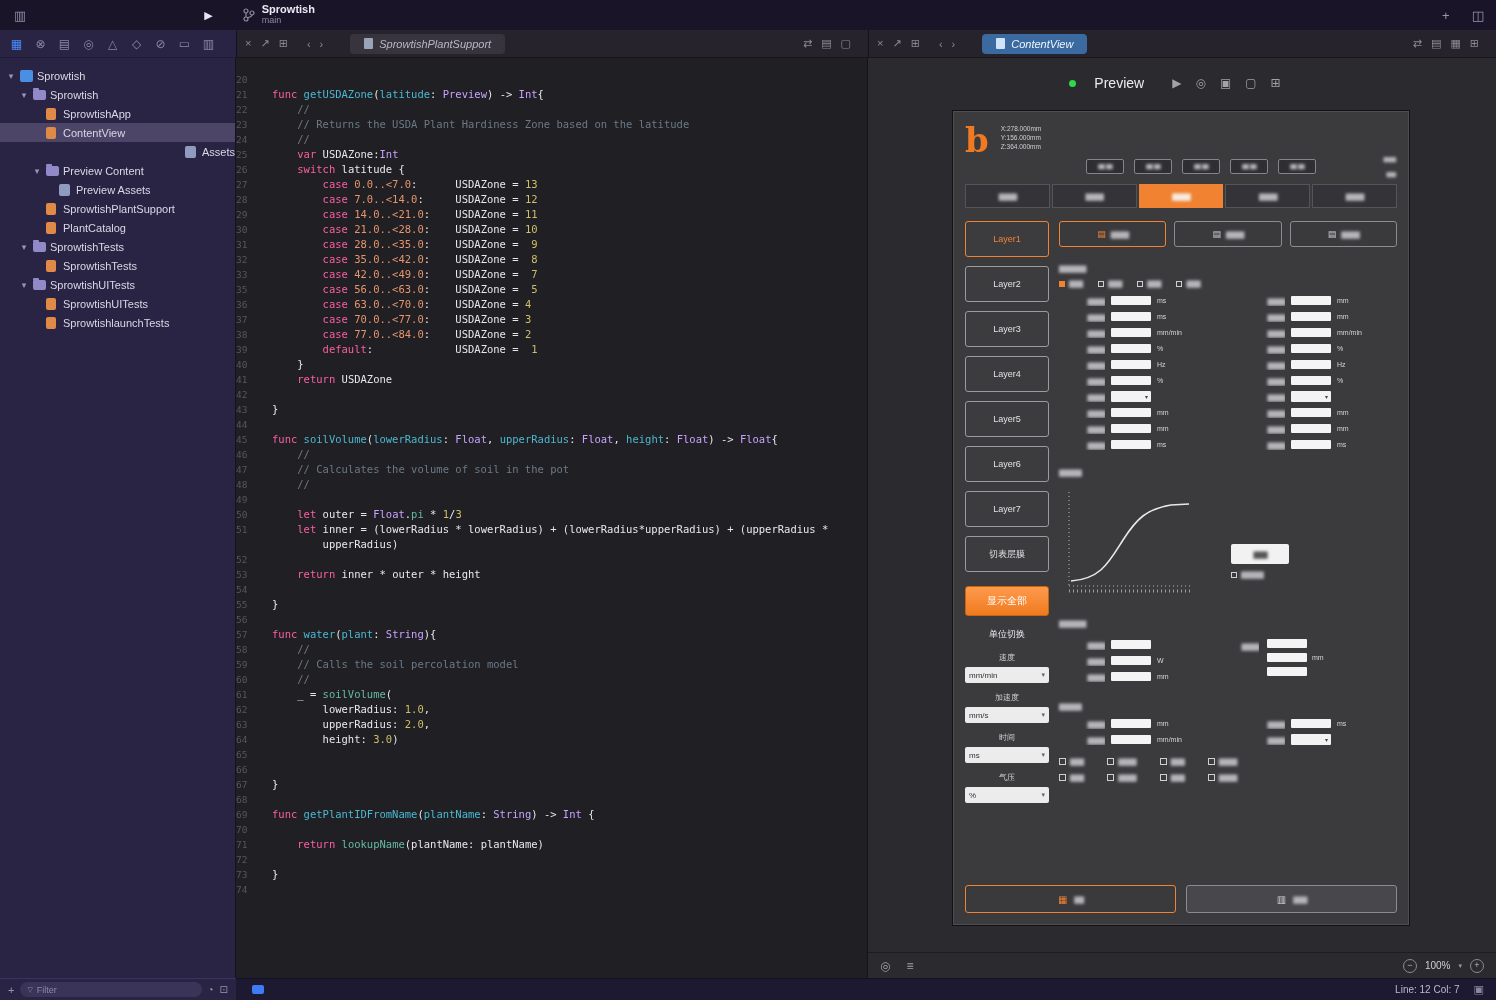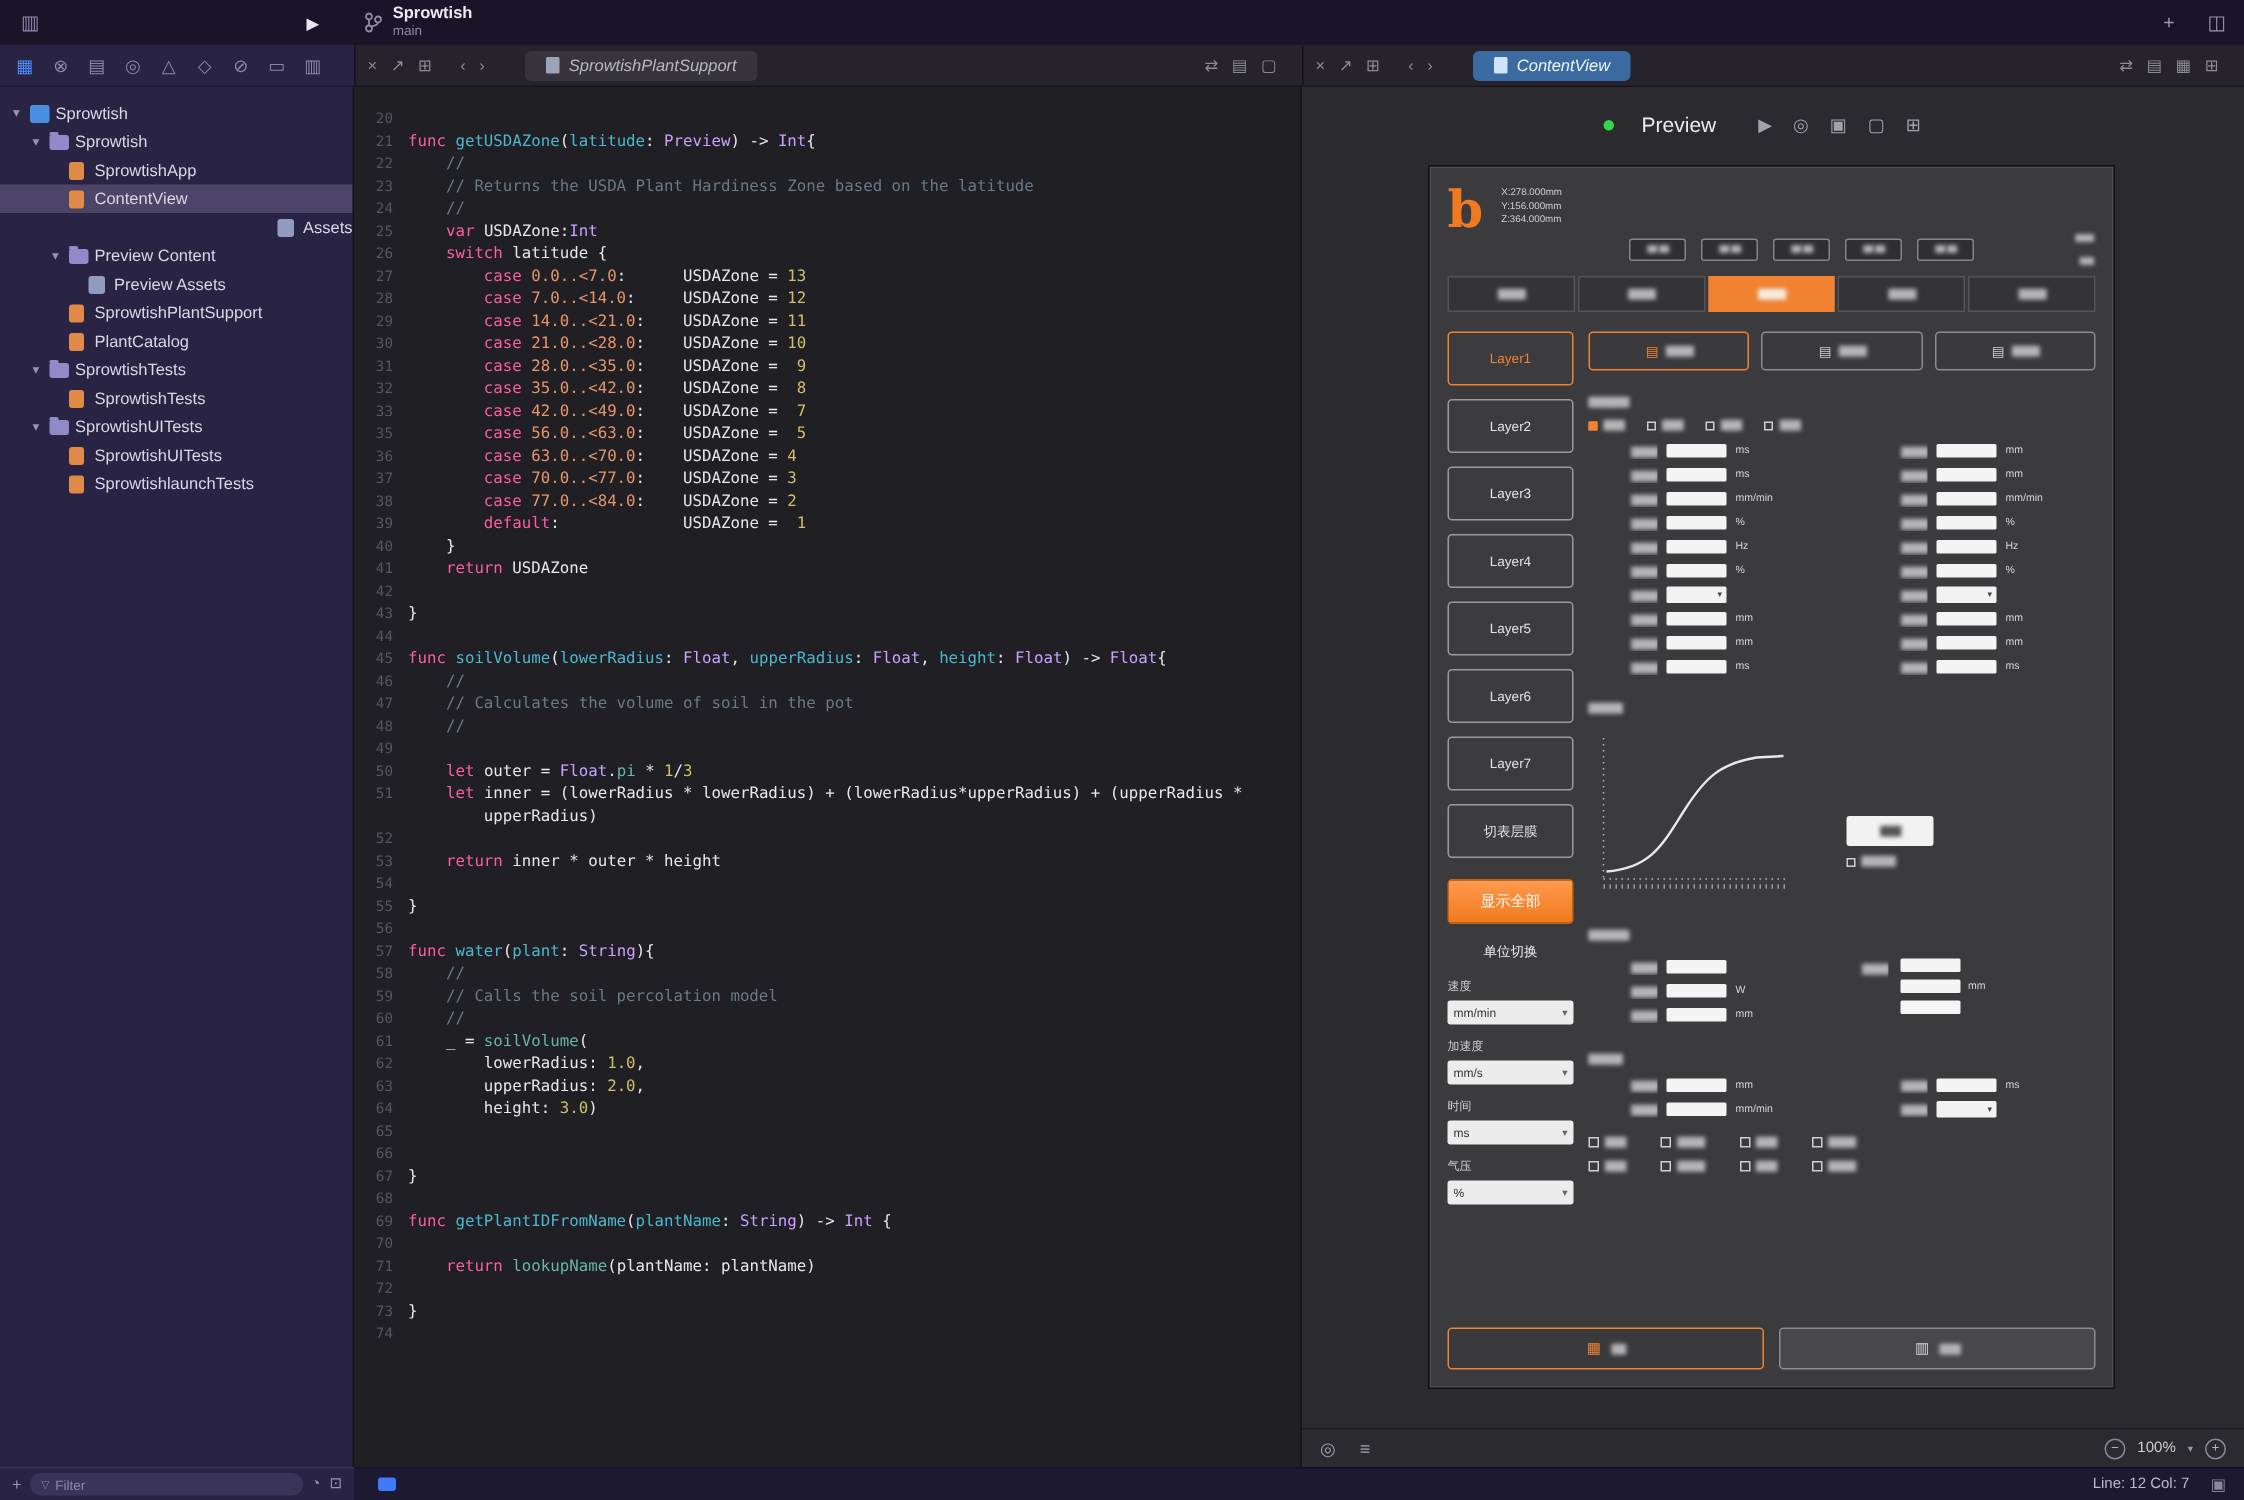--- a/index.html
+++ b/index.html
@@ -44,21 +44,21 @@
   .fic{width:13px;height:12px;flex:0 0 13px;border-radius:2px}
   .fic-app{background:#4a90e2}
   .fic-folder{background:#9289c9;height:10px;border-radius:1px 2px 2px 2px;position:relative}
   .fic-folder::before{content:"";position:absolute;top:-2px;left:0;width:6px;height:2px;background:#9289c9;border-radius:1px 1px 0 0}
   .fic-swift{background:#e08a48;width:10px;flex:0 0 10px;margin-right:3px}
   .fic-assets{background:#8f9cc0;width:11px;flex:0 0 11px;margin-right:2px}
   .tlabel{color:#dad7e6;font-size:11px}
 
   .editor{width:632px;background:#1f1f24;padding-top:14px;overflow:hidden;border-right:1px solid #141417}
   .crow{display:flex;height:15px;line-height:15px;font-family:"DejaVu Sans Mono","Liberation Mono",monospace;font-size:10.5px;white-space:pre}
-  .ln{width:36px;text-align:right;color:#565662;padding-right:10px;flex:0 0 36px;font-size:9.5px}
+  .ln{width:36px;color:#565662;padding-right:10px;flex:0 0 36px;font-size:9.5px}
   .ctext .k{color:#fc5fa3}.ctext .c{color:#6c7986}.ctext .n{color:#d0bf69}.ctext .r{color:#e8956b}
   .ctext .t{color:#c9a2ff}.ctext .d{color:#4cb8d0}.ctext .f{color:#67b7a4}.ctext .p{color:#e8e8ec}
 
   
   .rightpane{flex:1;background:#2a2a2f;display:flex;flex-direction:column;min-width:0}
   .rp-top{height:50px;display:flex;align-items:center;justify-content:center;gap:18px;flex:0 0 50px}
   .gdot{width:7px;height:7px;border-radius:50%;background:#32d74b}
   .rp-label{color:#ececf0;font-size:14px;margin-right:10px}
   .rp-ic{color:#a2a2a8;font-size:12px}
   .rp-canvas{flex:1;position:relative;min-height:0}
@@ -86,21 +86,21 @@
   .dtab{flex:1;height:24px;background:#333338;border:1px solid #555559;display:flex;align-items:center;justify-content:center}
   .dtab.active{background:#f08232;border-color:#f08232}
   .dev-body{flex:1;display:flex;gap:10px;min-height:0}
   .dev-left{width:84px;flex:0 0 84px;display:flex;flex-direction:column}
   .layerbtn{height:36px;margin-bottom:9px;background:#3c3c3f;border:1px solid #9a9aa0;border-radius:3px;
     color:#e2e2e6;font-size:9px;display:flex;align-items:center;justify-content:center}
   .layerbtn.active{border-color:#f08232;color:#f08232}
   .showall{height:30px;margin:5px 0 12px;background:linear-gradient(180deg,#ff9a4d,#ef7a1f);border:1px solid #c9650f;
     border-radius:3px;color:#fff;font-size:10px;display:flex;align-items:center;justify-content:center}
   .unit-title{text-align:center;font-size:9px;color:#ececf0;margin-bottom:2px}
-  .u-label{font-size:8px;color:#cfcfd3;margin-top:9px}
+  .u-label{text-align:center;font-size:8px;color:#cfcfd3;margin-top:9px}
   .u-dd{height:16px;margin-top:4px;background:#ececec;border-radius:2px;color:#333;font-size:8px;
     display:flex;align-items:center;justify-content:space-between;padding:0 4px}
   .u-dd .car{font-size:7px;color:#666}
   .dev-right{flex:1;display:flex;flex-direction:column;min-width:0}
   .act-row{display:flex;gap:8px;margin-bottom:14px}
   .actbtn{flex:1;height:26px;background:#3a3a3d;border:1px solid #8b8b90;border-radius:3px;
     display:flex;align-items:center;justify-content:center;gap:5px}
   .actbtn.accent{border-color:#f08232}
   .actbtn .aicon{font-size:9px;color:#cfcfd3}
   .actbtn.accent .aicon{color:#f08232}

